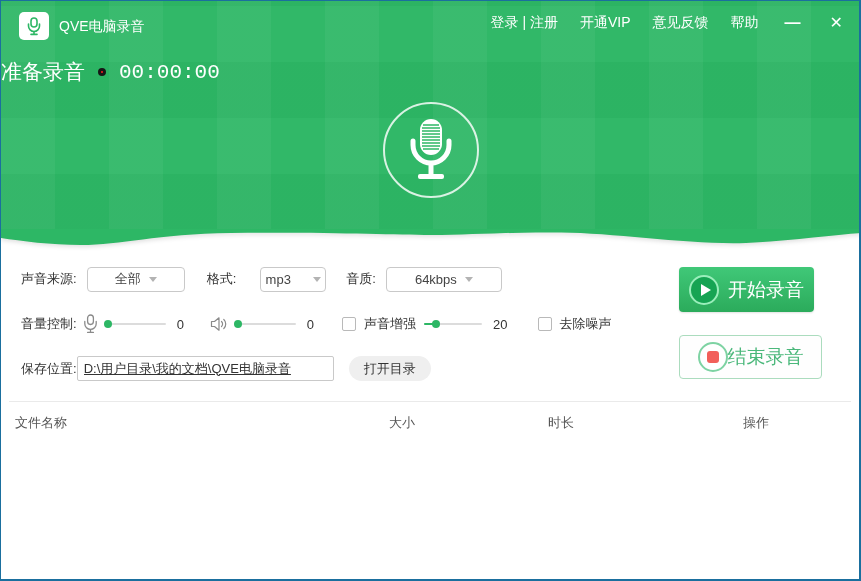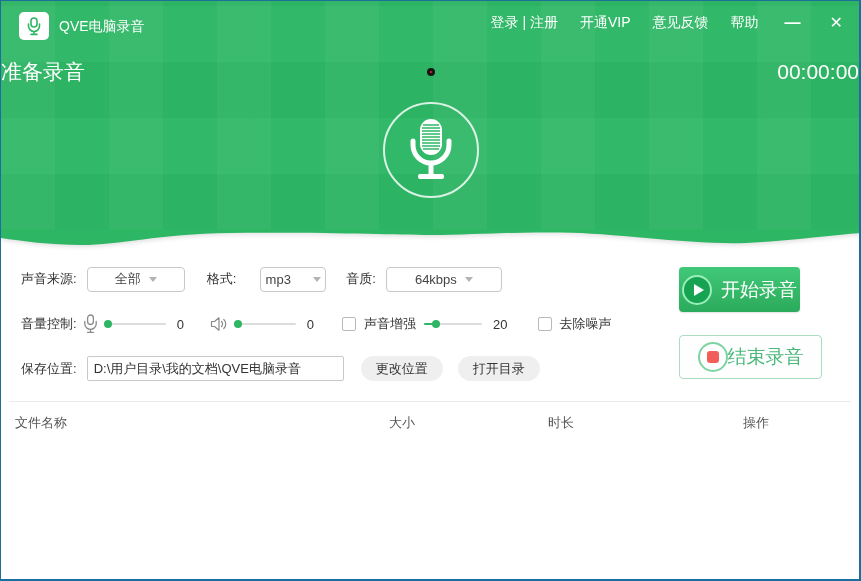--- a/index.html
+++ b/index.html
@@ -29,22 +29,22 @@
   .titlebar-menu {
     position: absolute; right: 12px; top: 0; height: 44px;
     display: flex; align-items: center; gap: 22px; color: #ffffff; font-size: 14px;
   }
   .menu-item { cursor: pointer; white-space: nowrap; }
   .win-btn { cursor: pointer; font-size: 16px; line-height: 1; padding: 2px 4px; }
   .win-btn.min { font-weight: bold; letter-spacing: -1px; }
   
   .status-row {
     position: absolute; left: 0; top: 57px; width: 100%;
-    display: flex; align-items: center; justify-content: space-between; gap: 13px;
-    color: #ffffff; font-size: 21px;
+    display: flex; align-items: center; justify-content: flex-start; gap: 13px;
+    color: #ffffff; font-size: 21px; font-family: Liberation Mono, monospace;
   }
   .rec-dot {
     width: 8px; height: 8px; background: #ff1f1f; border: 3px solid #161616; border-radius: 50%;
   }
   .timer { font-size: 21px; }
   
   .mic-circle {
     position: absolute; left: 382px; top: 101px; width: 96px; height: 96px;
     border: 2px solid rgba(255,255,255,0.82); border-radius: 50%;
     display: flex; align-items: center; justify-content: center;
@@ -73,21 +73,21 @@
   .path-input {
     width: 257px; height: 25px; border: 1px solid #c9c9c9; border-radius: 2px;
     font-size: 13px; color: #333; padding: 0 6px; font-family: "Liberation Sans", "DejaVu Sans", sans-serif;
   }
   .pill {
     height: 25px; border: none; border-radius: 13px; background: #efefef; color: #333;
     font-size: 13px; padding: 0 15px; cursor: pointer; font-family: "Liberation Sans", "DejaVu Sans", sans-serif;
   }
   
   .start-btn {
-    position: absolute; left: 678px; top: 266px; width: 121px; height: 45px;
+    position: absolute; left: 678px; top: 266px; width: 135px; height: 45px;
     border: none; border-radius: 4px; cursor: pointer;
     background: linear-gradient(#40c878, #2bab5b);
     display: flex; align-items: center; justify-content: center; gap: 9px;
     color: #ffffff; font-size: 19px; box-shadow: 0 1px 2px rgba(0,0,0,0.12);
     font-family: "Liberation Sans", "DejaVu Sans", sans-serif;
   }
   .start-icon {
     width: 30px; height: 30px; border-radius: 50%; background: #16a453;
     border: 2px solid #9aeebb; display: flex; align-items: center; justify-content: center;
   }
@@ -217,22 +217,21 @@
       <div class="fill" style="width:20%;"></div>
       <div class="thumb" style="left:calc(20% - 4px);"></div>
     </div>
     <span class="val" style="margin-left:11px;">20</span>
     <span class="checkbox" style="margin-left:30px;"></span>
     <span class="lbl" style="margin-left:8px;">去除噪声</span>
   </div>
 
   <div class="row row3">
     <span class="lbl">保存位置:</span>
-    <input class="path-input" style="margin-left: 10px;" type="text" value="D:\用户目录\我的文档\QVE电脑录音">
-    <button class="pill" style="margin-left:17px;">更改位置</button>
+    <input class="path-input" style=" text-decoration: underline;" type="text" value="D:\用户目录\我的文档\QVE电脑录音">
     <button class="pill" style="margin-left:15px;">打开目录</button>
   </div>
 
   <button class="start-btn">
     <span class="start-icon">
         <span class="play-tri"></span>
       </span>
     <span>开始录音</span>
   </button>
   <button class="stop-btn">

